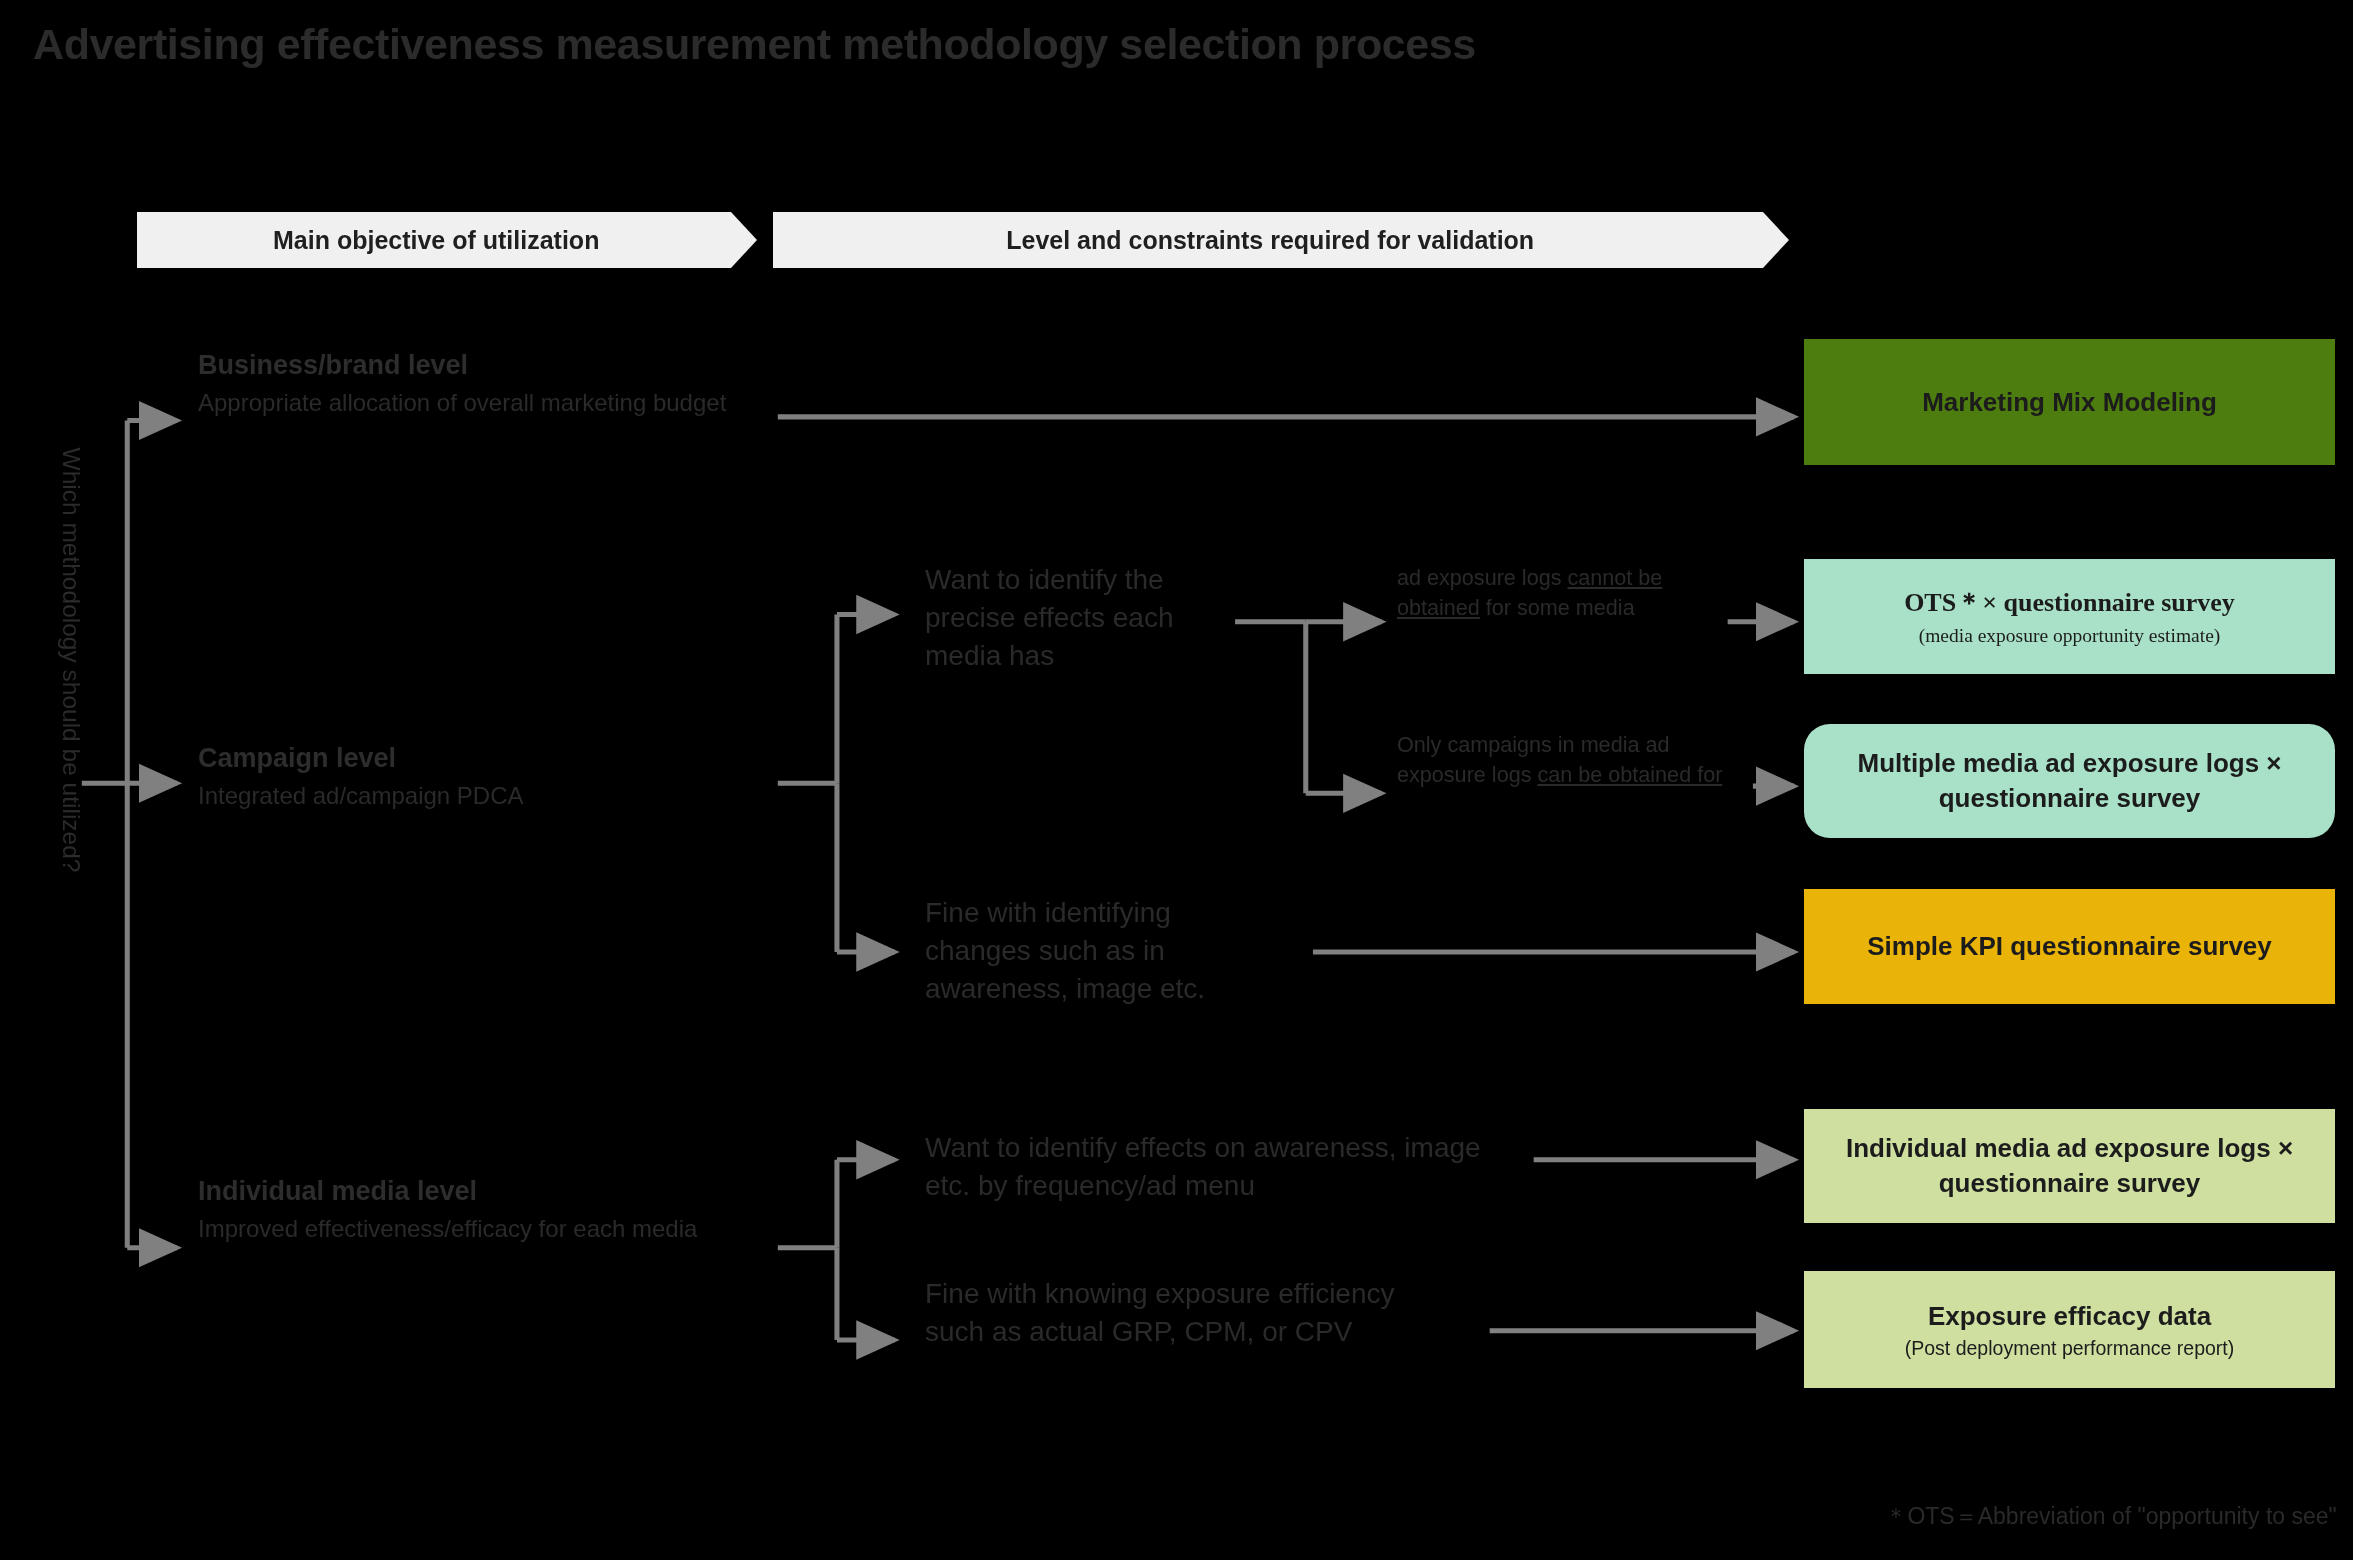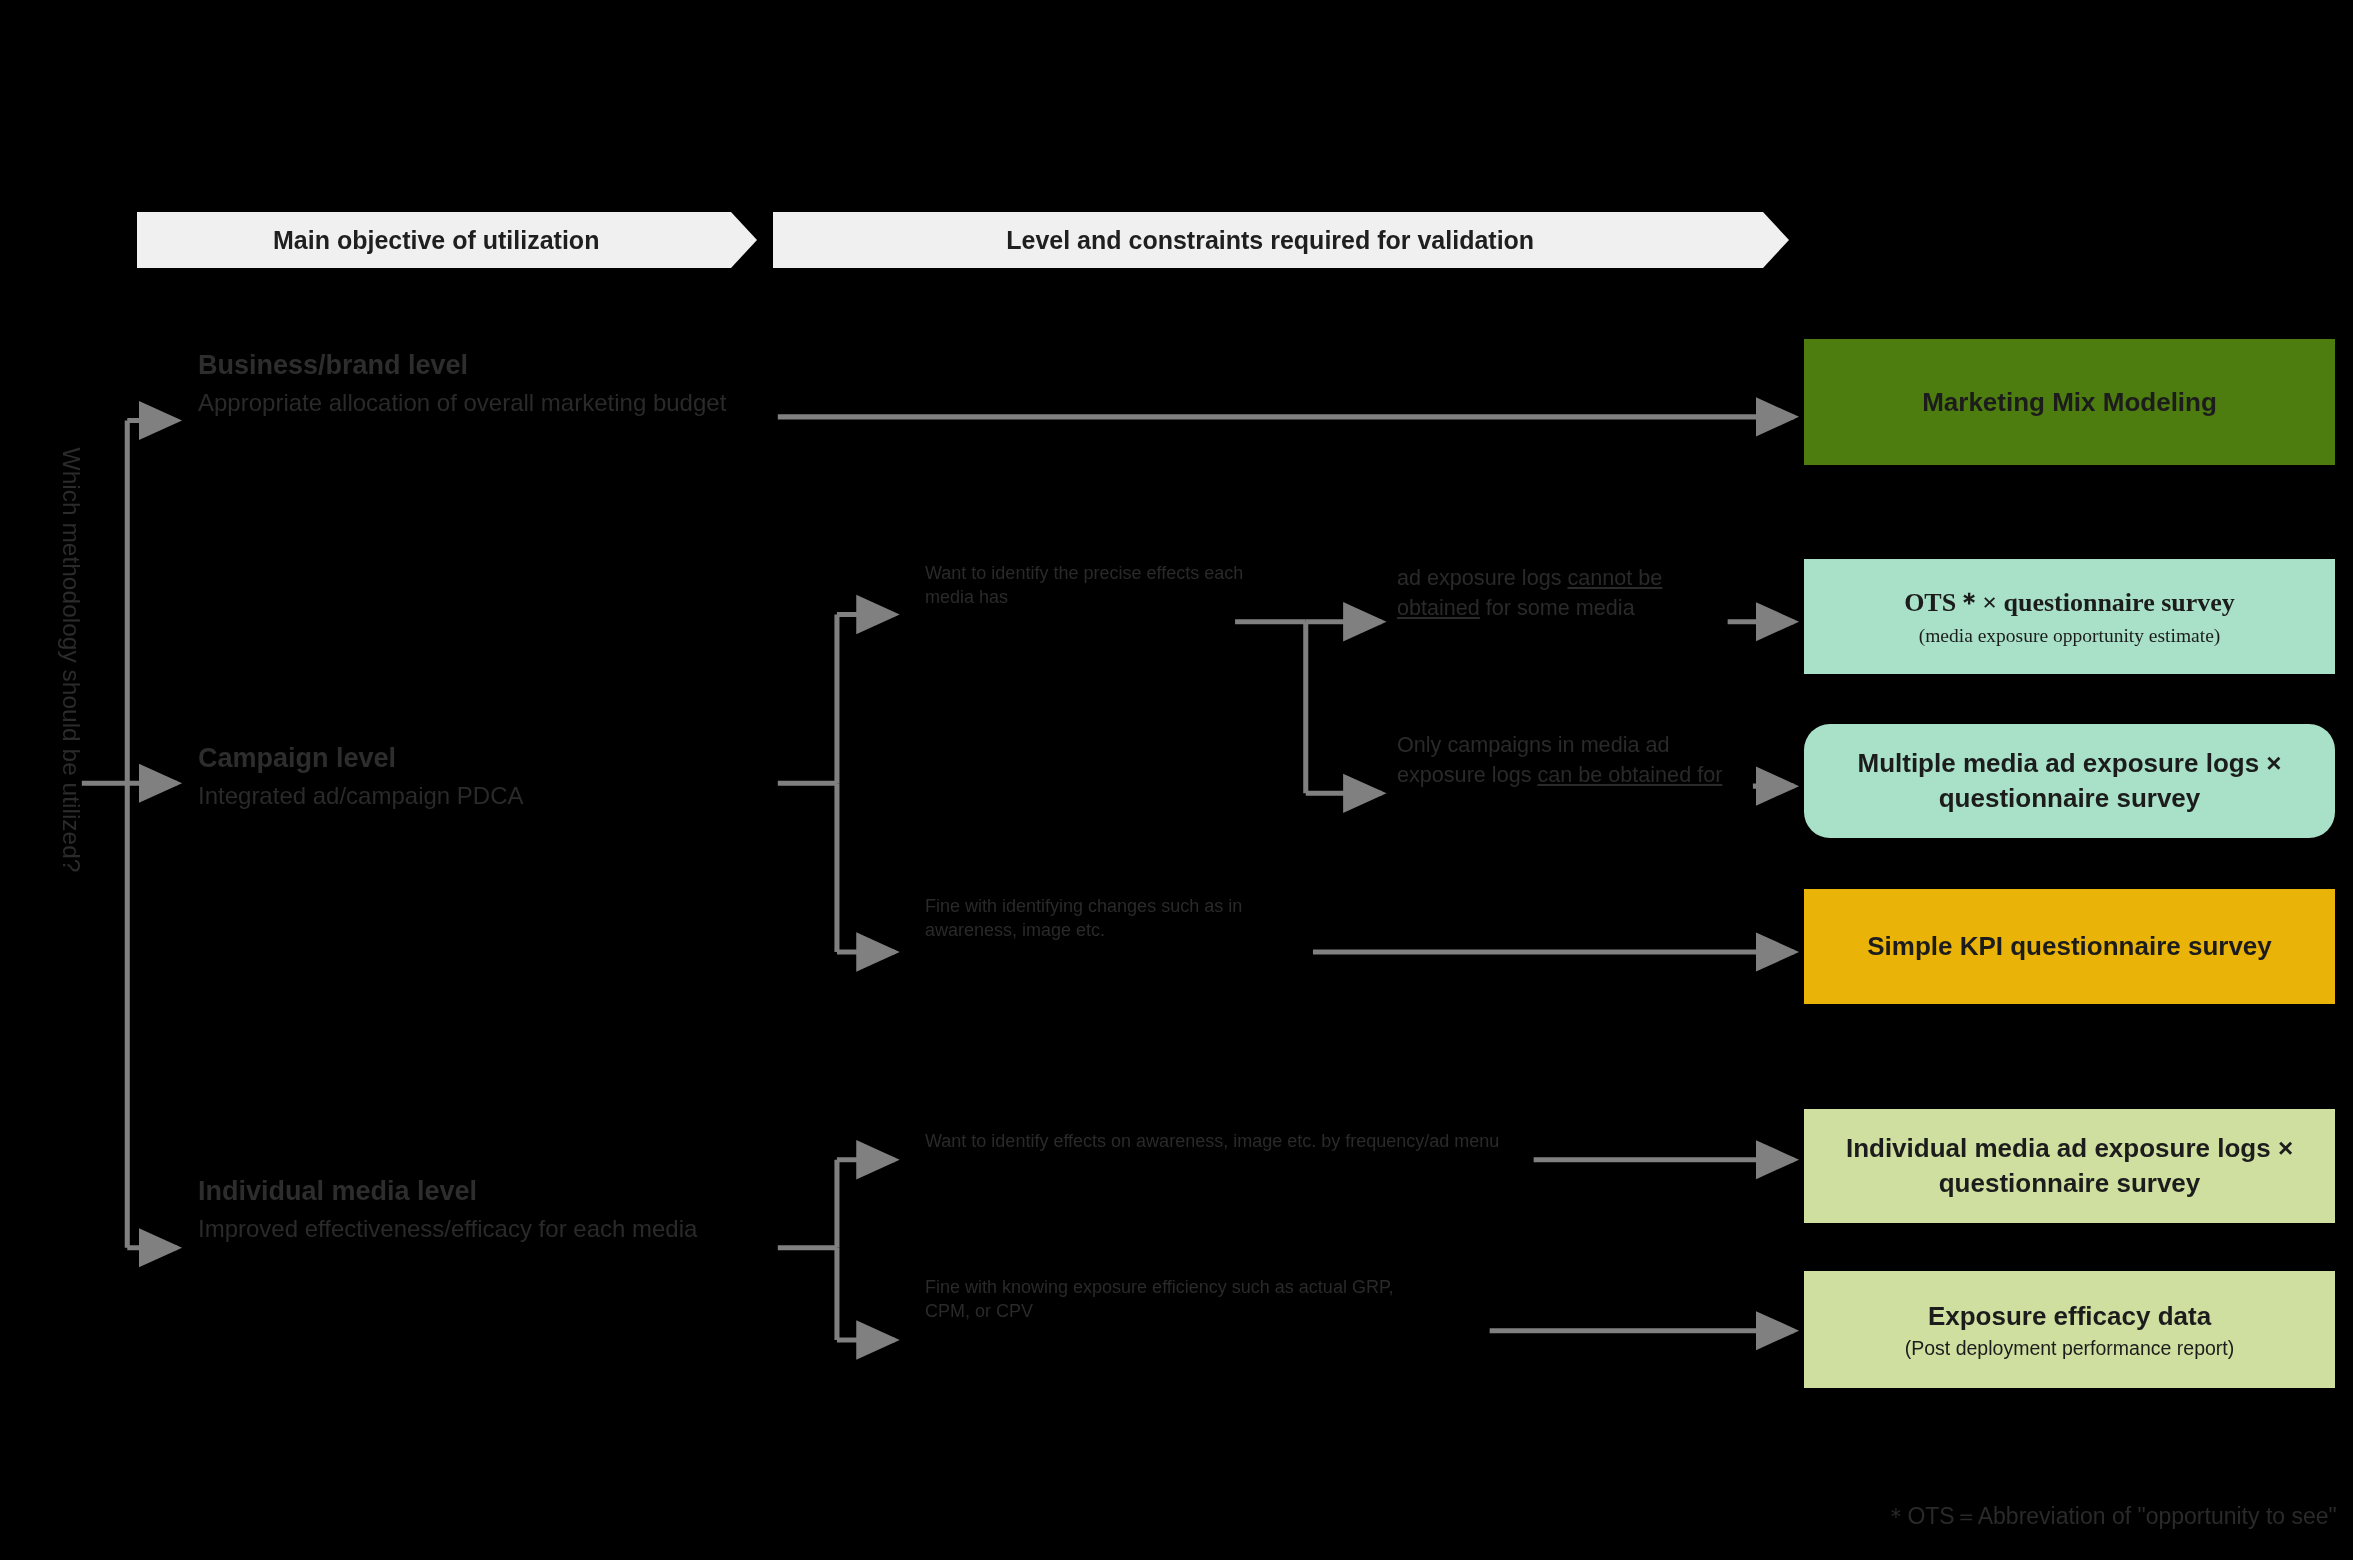--- a/index.html
+++ b/index.html
@@ -80,21 +80,21 @@
     line-height: 1.32;
     max-width: 548px;
   }
   #level-business { left: 198px; top: 350px; }
   #level-campaign { left: 198px; top: 743px; }
   #level-individual { left: 198px; top: 1176px; }
 
   
   .cond {
     position: absolute;
-    font-size: 18px;
+    font-size: 28px;
     color: #2a2a2a;
     line-height: 1.35;
   }
   #cond-precise   { left: 925px; top: 561px;  width: 332px; }
   #cond-awareness { left: 925px; top: 894px; width: 339px; }
   #cond-frequency { left: 925px; top: 1129px; width: 606px; }
   #cond-efficiency{ left: 925px; top: 1275px; width: 505px; }
 
   
   .constraint {
@@ -155,20 +155,21 @@
     left: 0; top: 0;
     width: 2354px; height: 1560px;
     pointer-events: none;
   }
 </style>
 </head>
 <body style="background: rgb(0, 0, 0);">
 
 <div class="canvas">
 
+  <div id="page-title">Advertising effectiveness measurement methodology selection process</div>
 
   <div id="vertical-question">Which methodology should be utilized?</div>
 
   <svg id="connectors" viewBox="0 0 3263 2163" xmlns="http://www.w3.org/2000/svg">
     <defs>
       <marker id="ah" markerWidth="9" markerHeight="9" refX="7.6" refY="4.5" orient="auto" markerUnits="strokeWidth">
         <path d="M0,0.6 L8.6,4.5 L0,8.4 z" fill="#808080"></path>
       </marker>
     </defs>
     <g stroke="#808080" stroke-width="7" fill="none">

